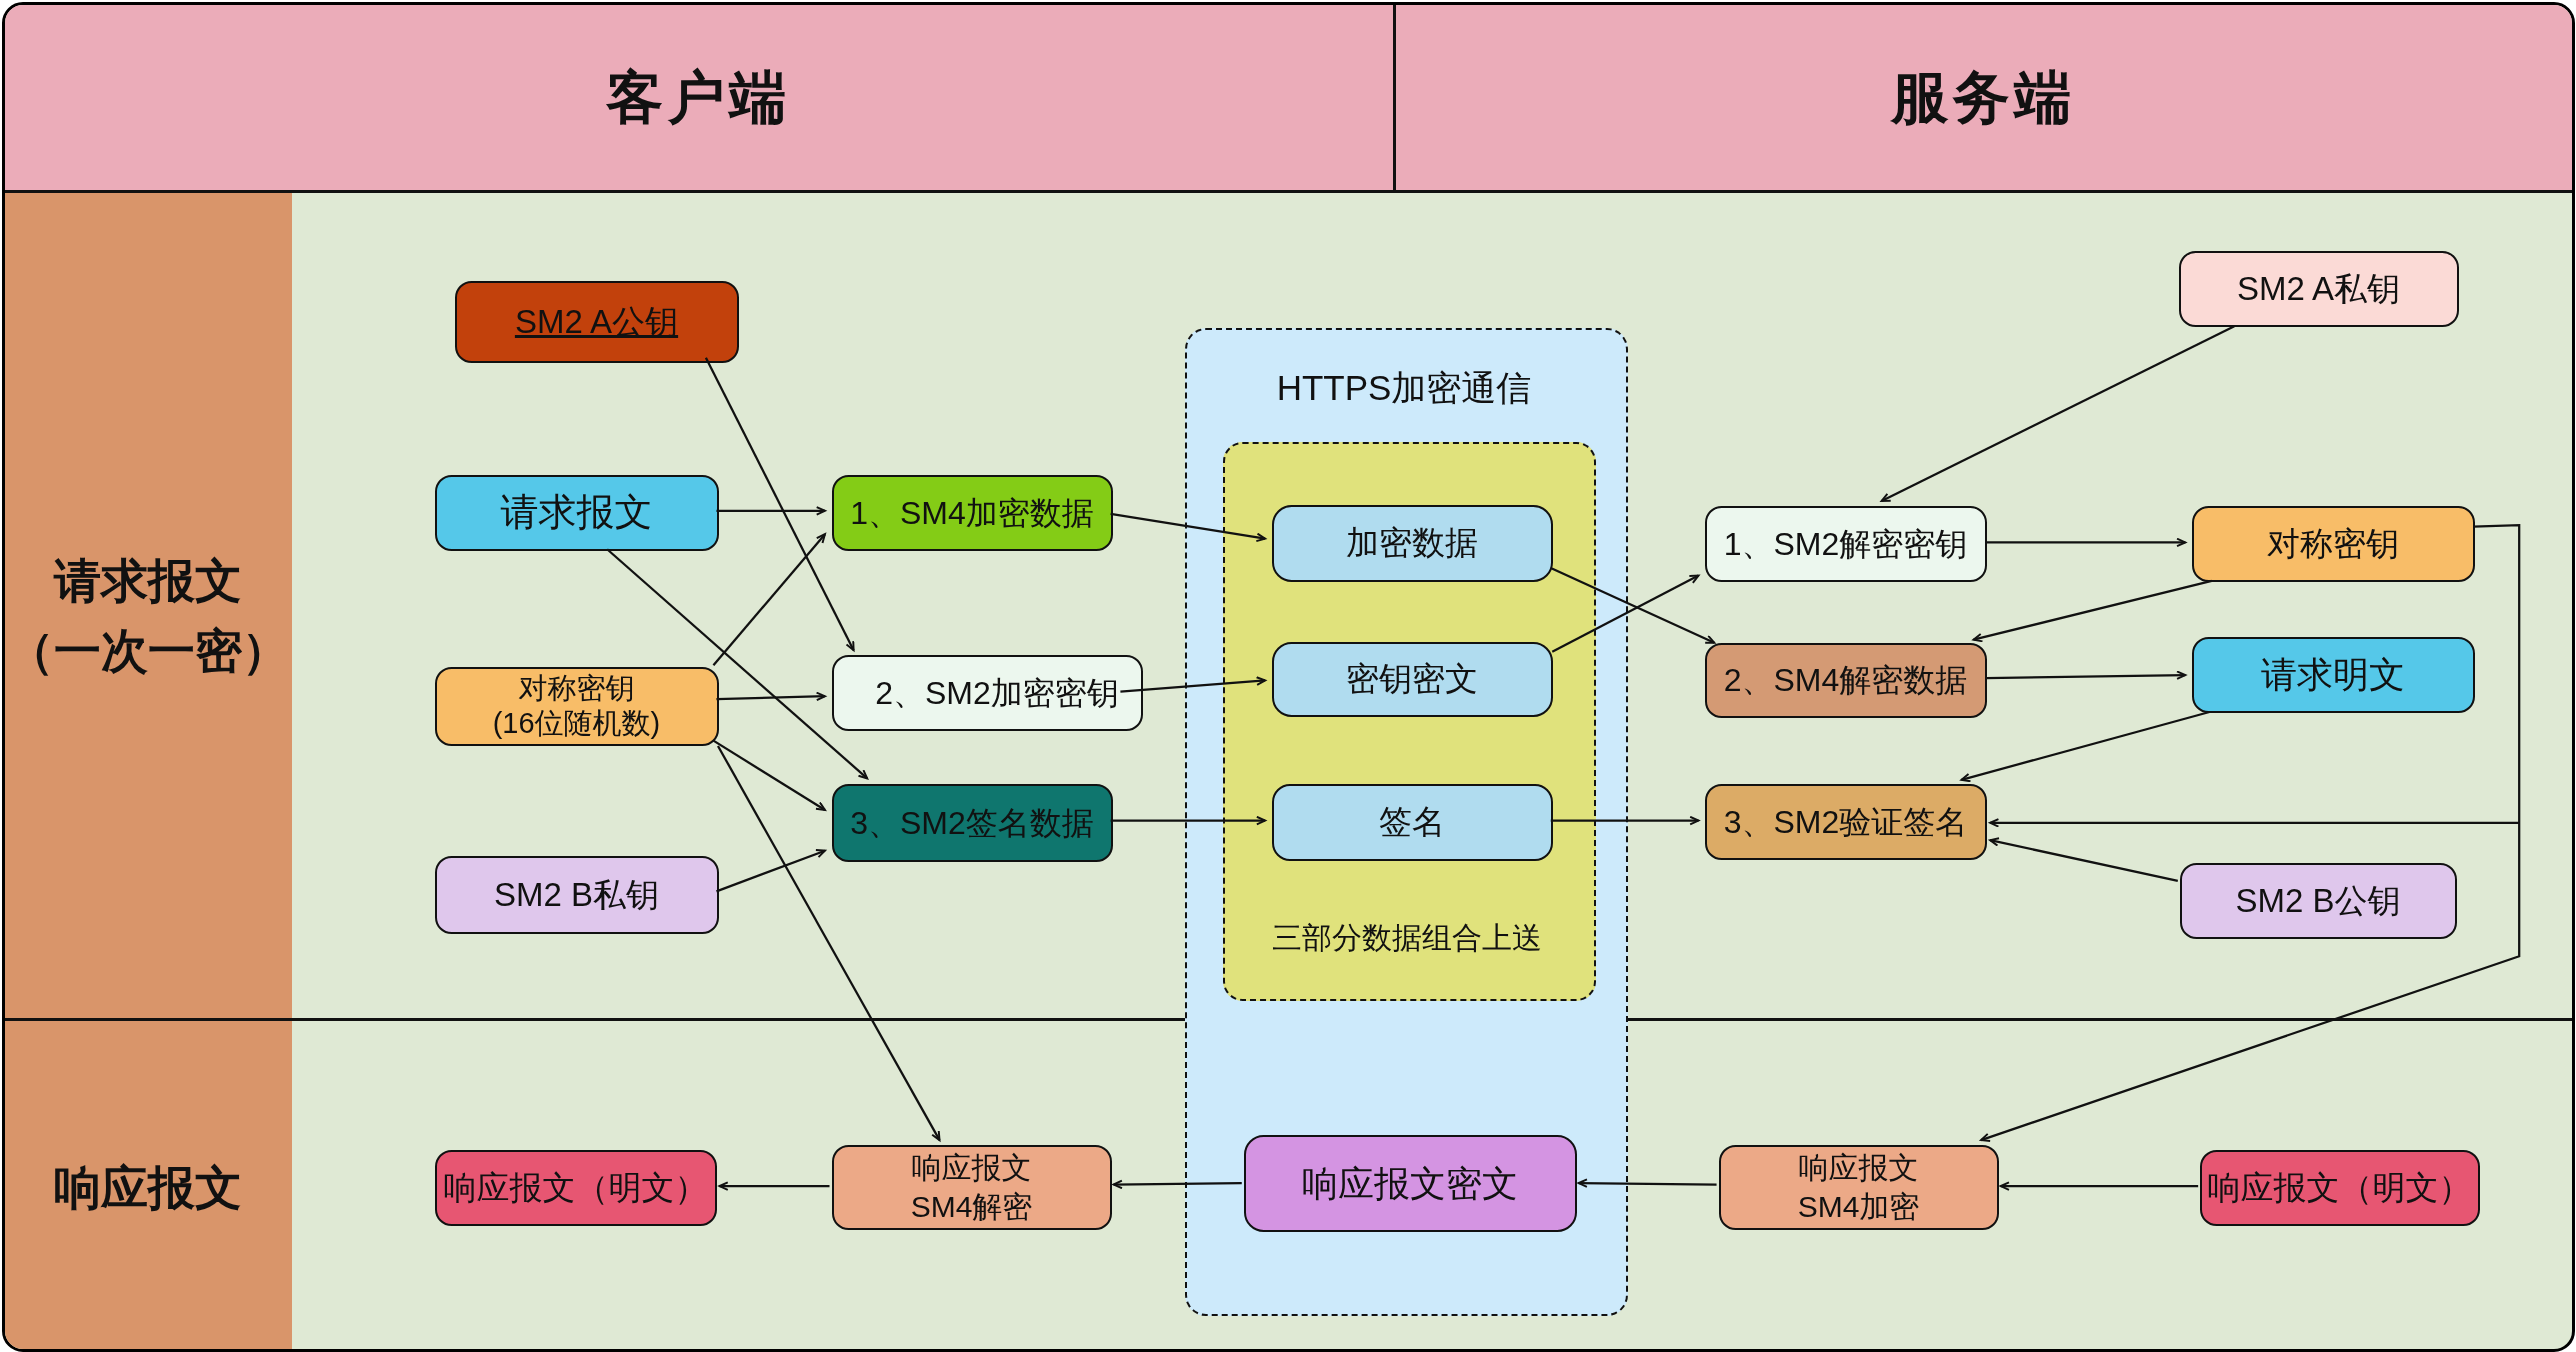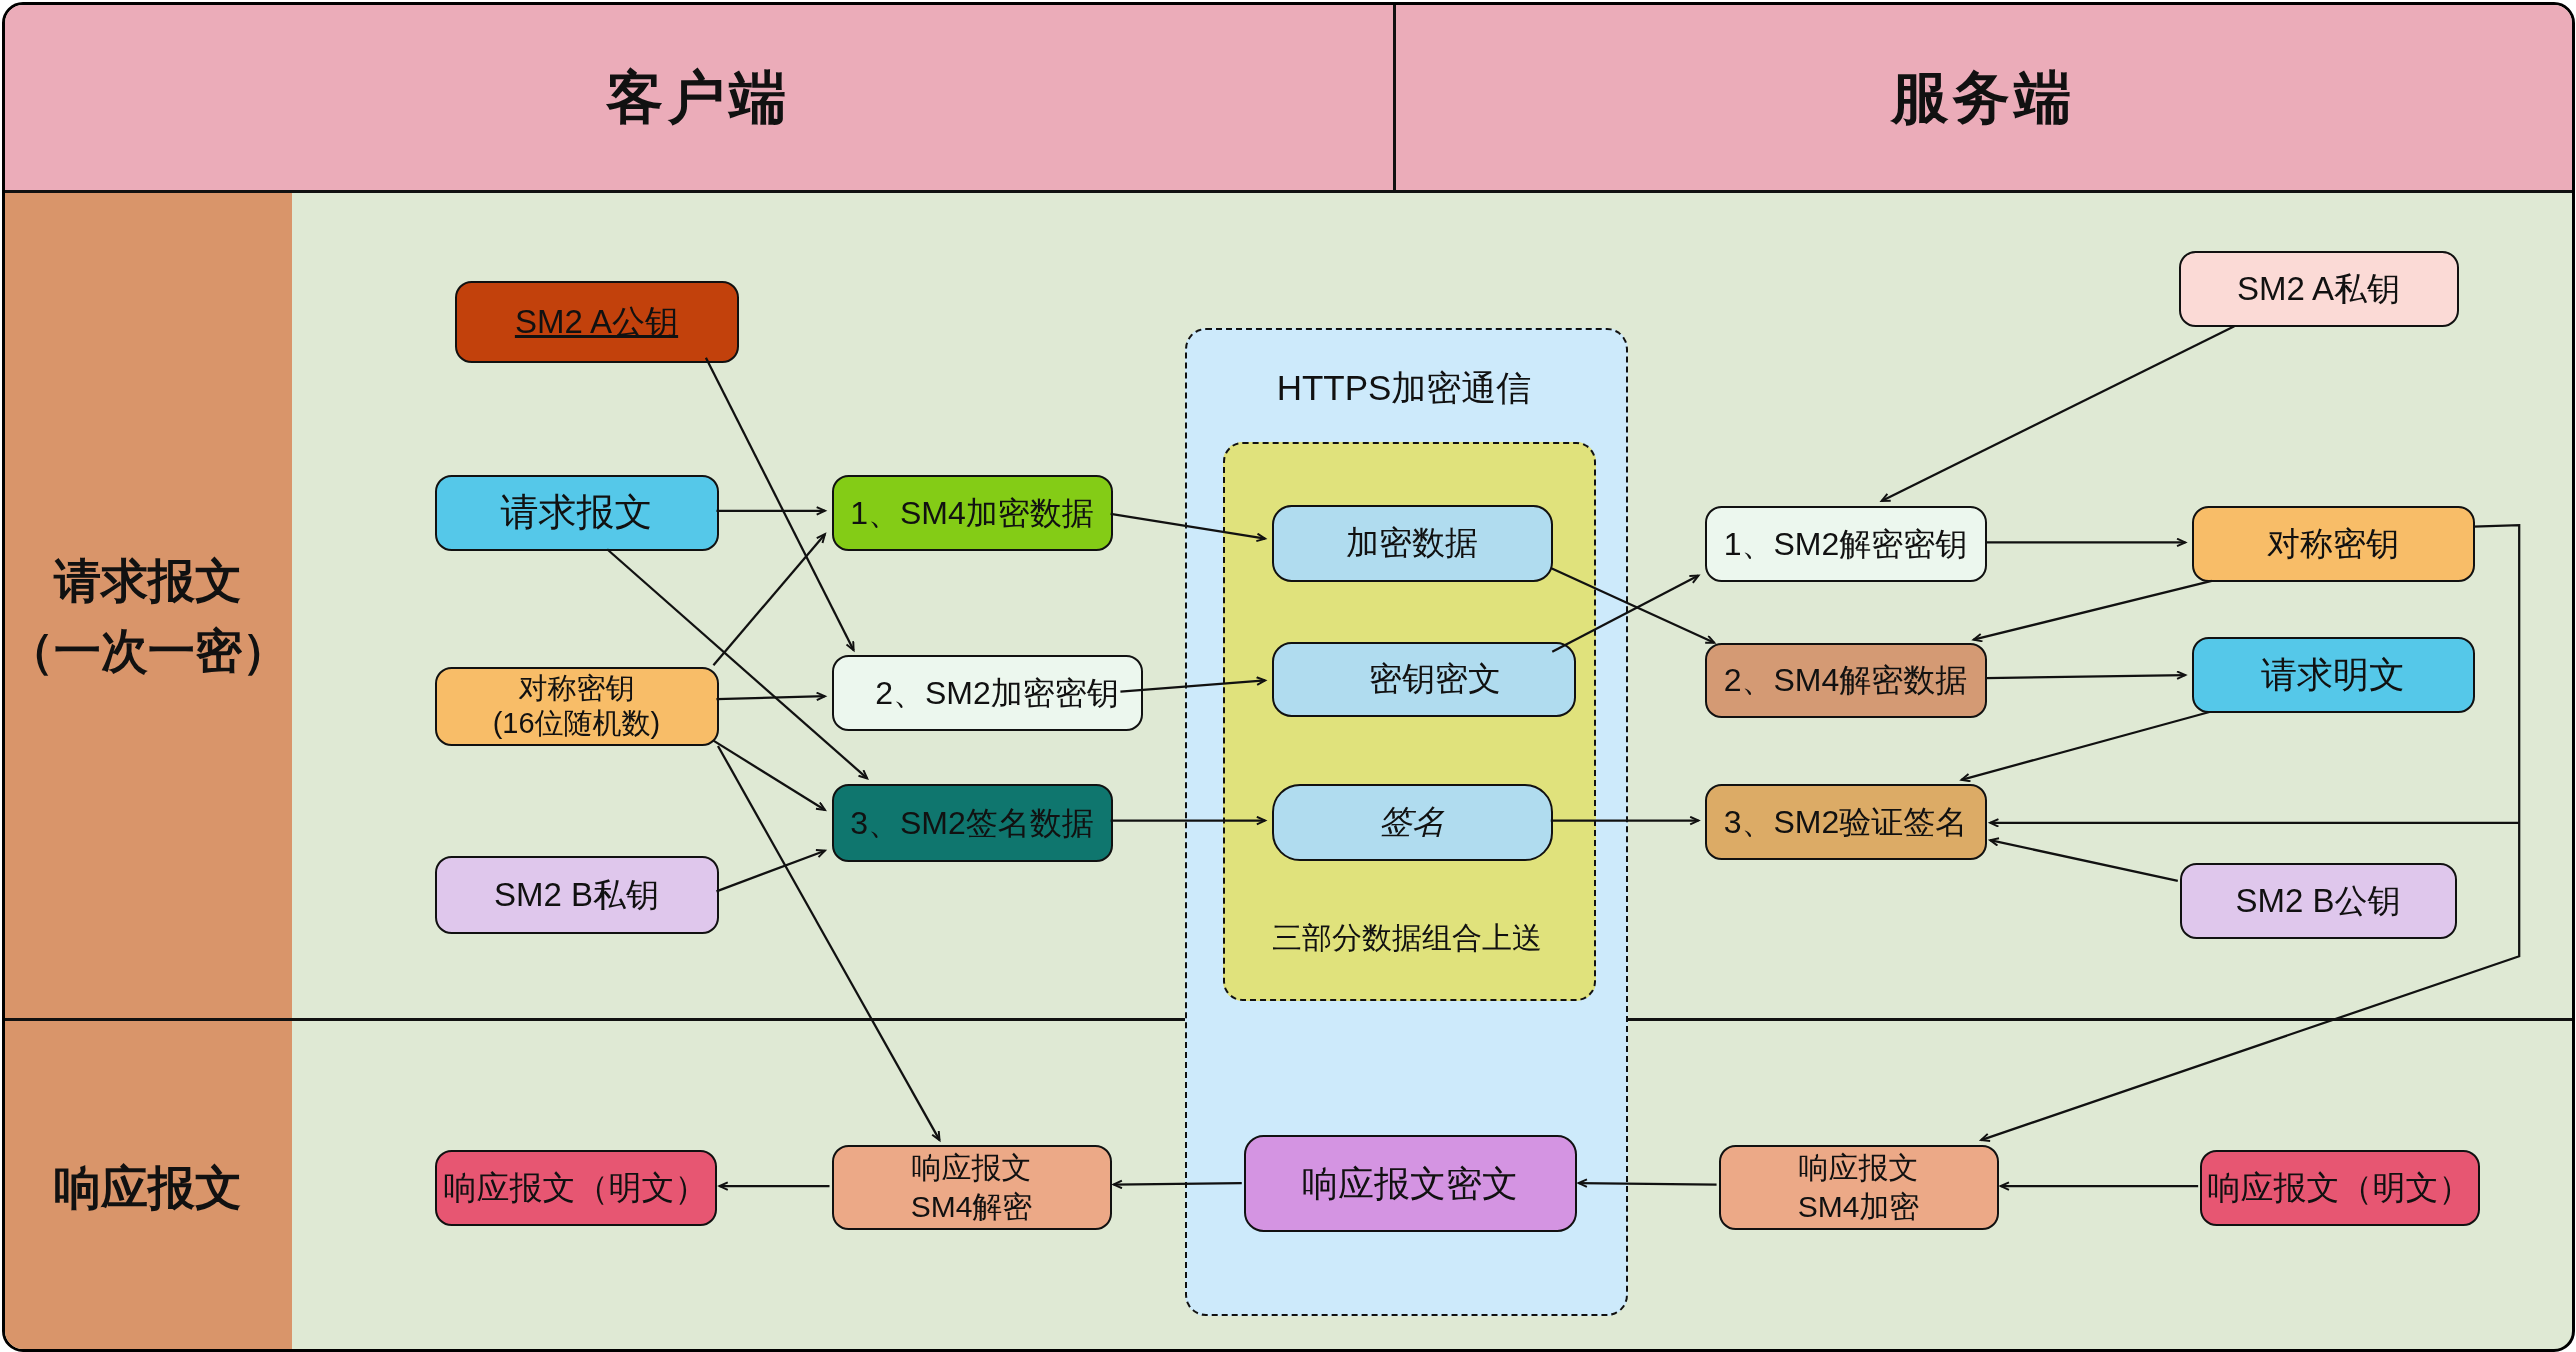--- a/index.html
+++ b/index.html
@@ -26,22 +26,22 @@
   
   #sm2-a-pub{left:450px;top:276px;width:280px;height:78px;background:#c2410c;text-decoration:underline;}
   #request-msg{left:430px;top:470px;width:280px;height:72px;background:#55c8e9;font-size:38px;}
   #sym-key{left:430px;top:662px;width:280px;height:75px;background:#f8bd68;font-size:29px;line-height:1.2;}
   #sm2-b-pri{left:430px;top:851px;width:280px;height:74px;background:#dfc7ec;}
   #c-step1{left:827px;top:470px;width:277px;height:72px;background:#84cc16;font-size:32px;}
   #c-step2{left:827px;top:650px;width:287px;height:72px;background:#ecf7ee;font-size:32px;padding-left:20px;}
   #c-step3{left:827px;top:779px;width:277px;height:74px;background:#0f766e;font-size:32px;}
   
   #enc-data{left:1267px;top:500px;width:277px;height:73px;background:#b0dcef;border-radius:19.6px;}
-  #key-cipher{left:1267px;top:637px;width:277px;height:71px;background:#b0dcef;border-radius:19.6px;padding-left:23px;}
-  #signature{left:1267px;top:779px;width:277px;height:73px;background:#b0dcef;border-radius:28px;font-style:italic;}
+  #key-cipher{left:1267px;top:637px;width:277px;height:71px;background:#b0dcef;border-radius:19.6px;}
+  #signature{left:1267px;top:779px;width:277px;height:73px;background:#b0dcef;border-radius:18px;}
   
   #sm2-a-pri{left:2174px;top:246px;width:276px;height:72px;background:#fbdad6;}
   #s-step1{left:1700px;top:501px;width:278px;height:72px;background:#ecf7ee;font-size:32px;}
   #s-step2{left:1700px;top:638px;width:278px;height:71px;background:#d49a74;font-size:32px;}
   #s-step3{left:1700px;top:779px;width:278px;height:72px;background:#dcab66;font-size:32px;}
   #s-sym-key{left:2187px;top:501px;width:279px;height:72px;background:#f8bd68;}
   #s-plain{left:2187px;top:632px;width:279px;height:72px;background:#55c8e9;font-size:36px;}
   #sm2-b-pub{left:2175px;top:858px;width:273px;height:72px;background:#dfc7ec;}
   
   #r-client-plain{left:430px;top:1145px;width:278px;height:72px;background:#e75672;font-size:33px;}

